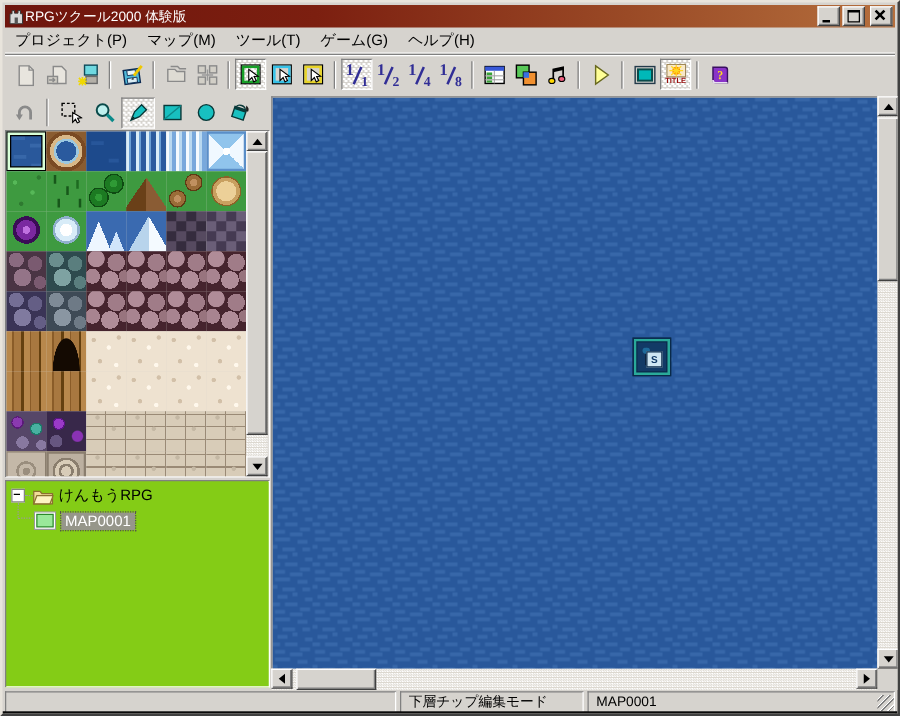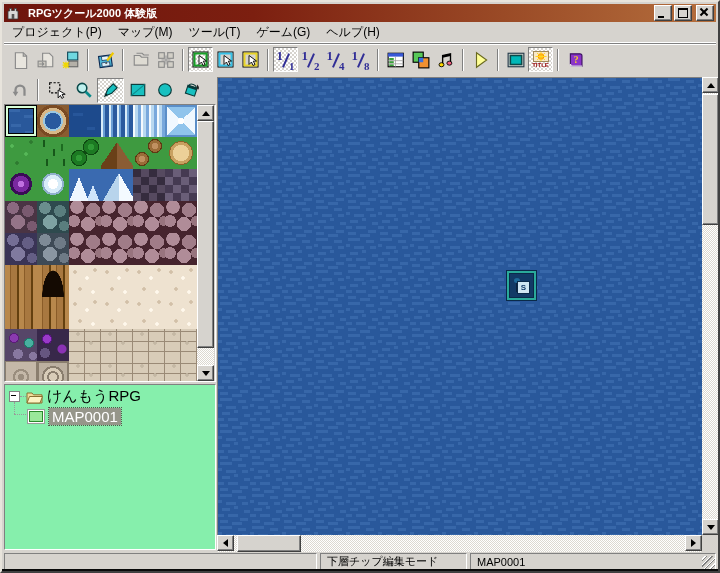--- a/index.html
+++ b/index.html
@@ -3,21 +3,21 @@
 <meta charset="utf-8">
 <style>
   html,body{margin:0;padding:0;background:#000;}
   body{font-family:"Liberation Sans",sans-serif;-webkit-font-smoothing:none;}
   #win{position:relative;width:720px;height:573px;background:#d6d3ce;box-sizing:border-box;
        border:2px solid;border-color:#e8e4dc #404040 #404040 #e8e4dc;overflow:hidden;}
   
   .titlebar{position:absolute;left:2px;top:2px;right:2px;height:18px;
     background:linear-gradient(90deg,#6e150d 0%,#7c1f10 35%,#9a4a26 70%,#b56f3d 100%);
     display:flex;align-items:center;padding:0 2px;}
-  .titlebar .ttl{color:#fff;font-size:11px;font-weight:bold;margin-left:8px;flex:1;
+  .titlebar .ttl{color:#fff;font-size:11px;font-weight:normal;margin-left:0;flex:1;
     white-space:nowrap;overflow:hidden;}
   .capbtn{width:16px;height:14px;background:#d6d3ce;border:1px solid;border-color:#fff #404040 #404040 #fff;
     box-shadow:inset -1px -1px 0 #808080;margin-left:2px;position:relative;}
   .capbtn.close{margin-left:4px;}
   .glyph-min{position:absolute;left:3px;bottom:2px;width:6px;height:2px;background:#000;}
   .glyph-max{position:absolute;left:3px;top:2px;width:8px;height:7px;border:1px solid #000;border-top-width:2px;}
   .glyph-x{position:absolute;left:3px;top:2px;width:8px;height:8px;}
   .glyph-x:before,.glyph-x:after{content:"";position:absolute;left:3px;top:-1px;width:2px;height:10px;background:#000;}
   .glyph-x:before{transform:rotate(45deg);} .glyph-x:after{transform:rotate(-45deg);}
   
@@ -53,22 +53,22 @@
   .sbtn{width:17px;height:16px;background:#d6d3ce;border:1px solid;border-color:#fff #404040 #404040 #fff;
     box-shadow:inset -1px -1px 0 #808080;box-sizing:border-box;display:flex;align-items:center;justify-content:center;flex:none;}
   .thumb{position:absolute;left:0;width:17px;background:#d6d3ce;border:1px solid;border-color:#fff #404040 #404040 #fff;
     box-shadow:inset -1px -1px 0 #808080;box-sizing:border-box;}
   .arr{width:0;height:0;border:4px solid transparent;}
   .arr.up{border-bottom:5px solid #000;margin-top:-4px;}
   .arr.down{border-top:5px solid #000;margin-bottom:-4px;}
   .arr.left{border-right:5px solid #000;margin-left:-4px;}
   .arr.right{border-left:5px solid #000;margin-right:-4px;}
   
-  .treebox{position:absolute;left:2px;top:382px;width:212px;height:166px;background:#86efac;
-    border:1px solid;border-color:#808080 #fff #fff #808080;box-sizing:border-box;font-size:15px;overflow:hidden;}
+  .treebox{position:absolute;left:2px;top:382px;width:212px;height:166px;background:#84cc16;
+    border:1px solid;border-color:#808080 #fff #fff #808080;box-sizing:border-box;font-size:12px;overflow:hidden;}
   .trow{display:flex;align-items:center;height:17px;margin-top:3px;position:relative;}
   .expbox{width:9px;height:9px;background:#fff;border:1px solid #848484;margin-left:4px;position:relative;flex:none;}
   .expbox .minus{position:absolute;left:1px;top:3px;width:5px;height:1px;background:#000;}
   .dot-h{width:6px;height:0;border-top:1px dotted #9a9a9a;flex:none;}
   .dot-v{position:absolute;left:9px;top:14px;width:0;height:12px;border-left:1px dotted #9a9a9a;}
   .dot-h2{position:absolute;left:9px;top:26px;width:12px;height:0;border-top:1px dotted #9a9a9a;}
   .treelabel{margin-left:4px;color:#000;white-space:nowrap;}
   .treelabel.sel{background:#96968a;color:#fff;outline:1px dotted #55554b;padding:0 3px;}
   .tree-ico{flex:none;}
   

